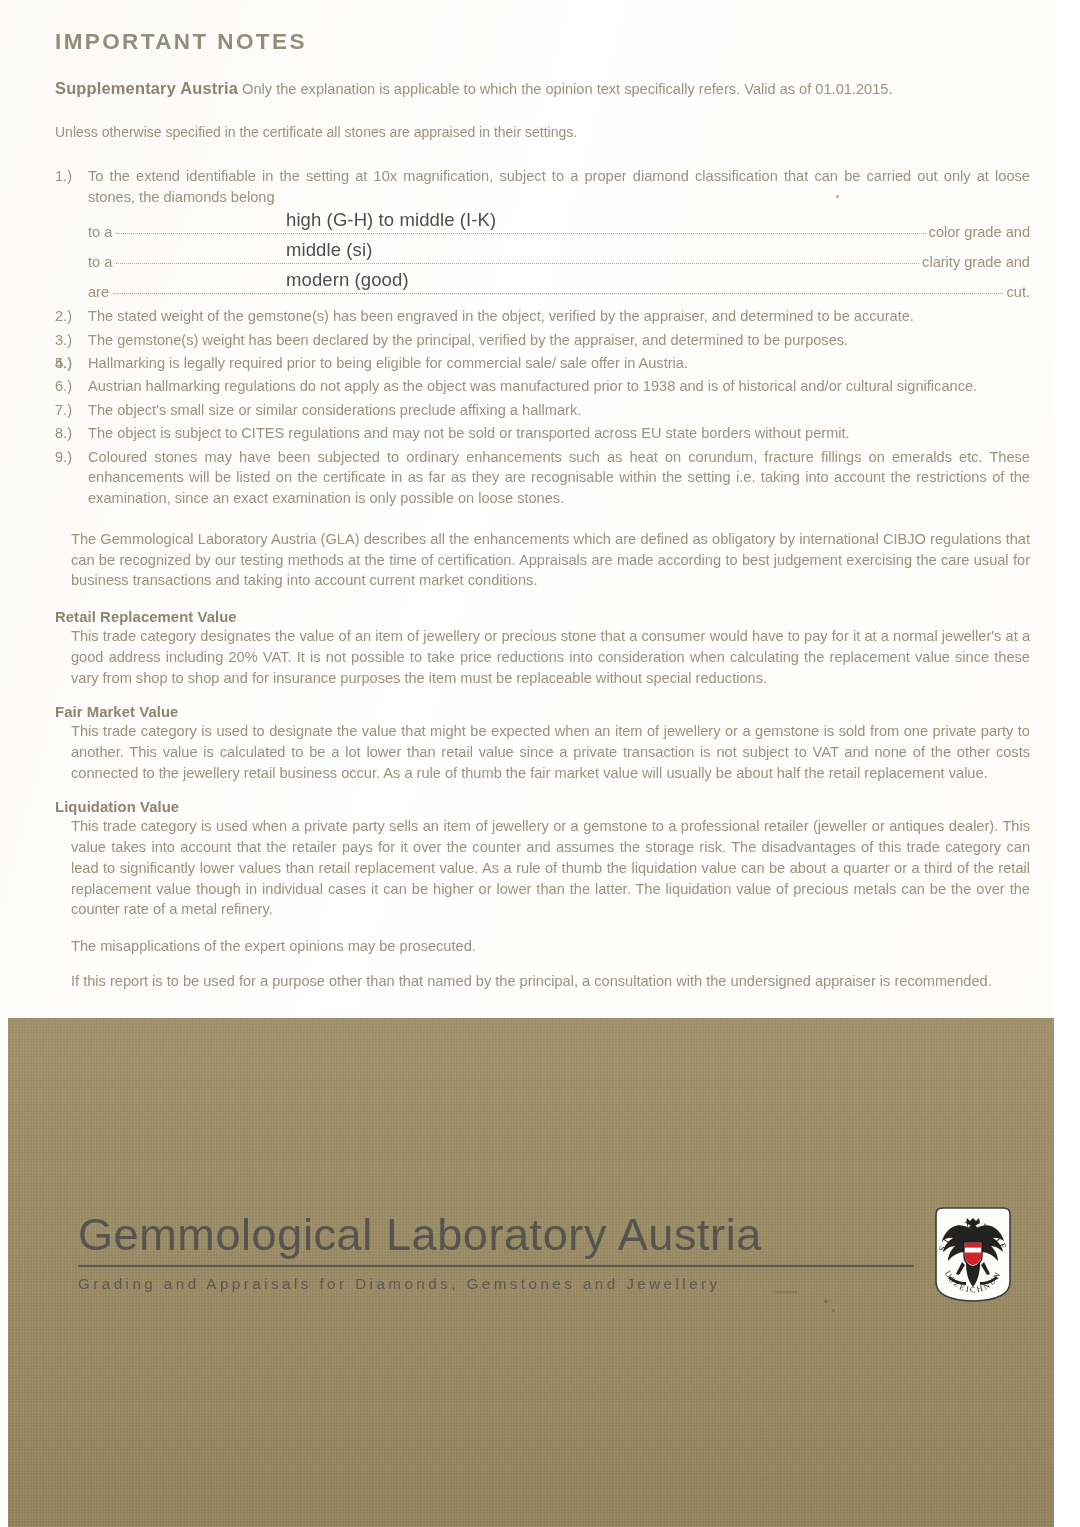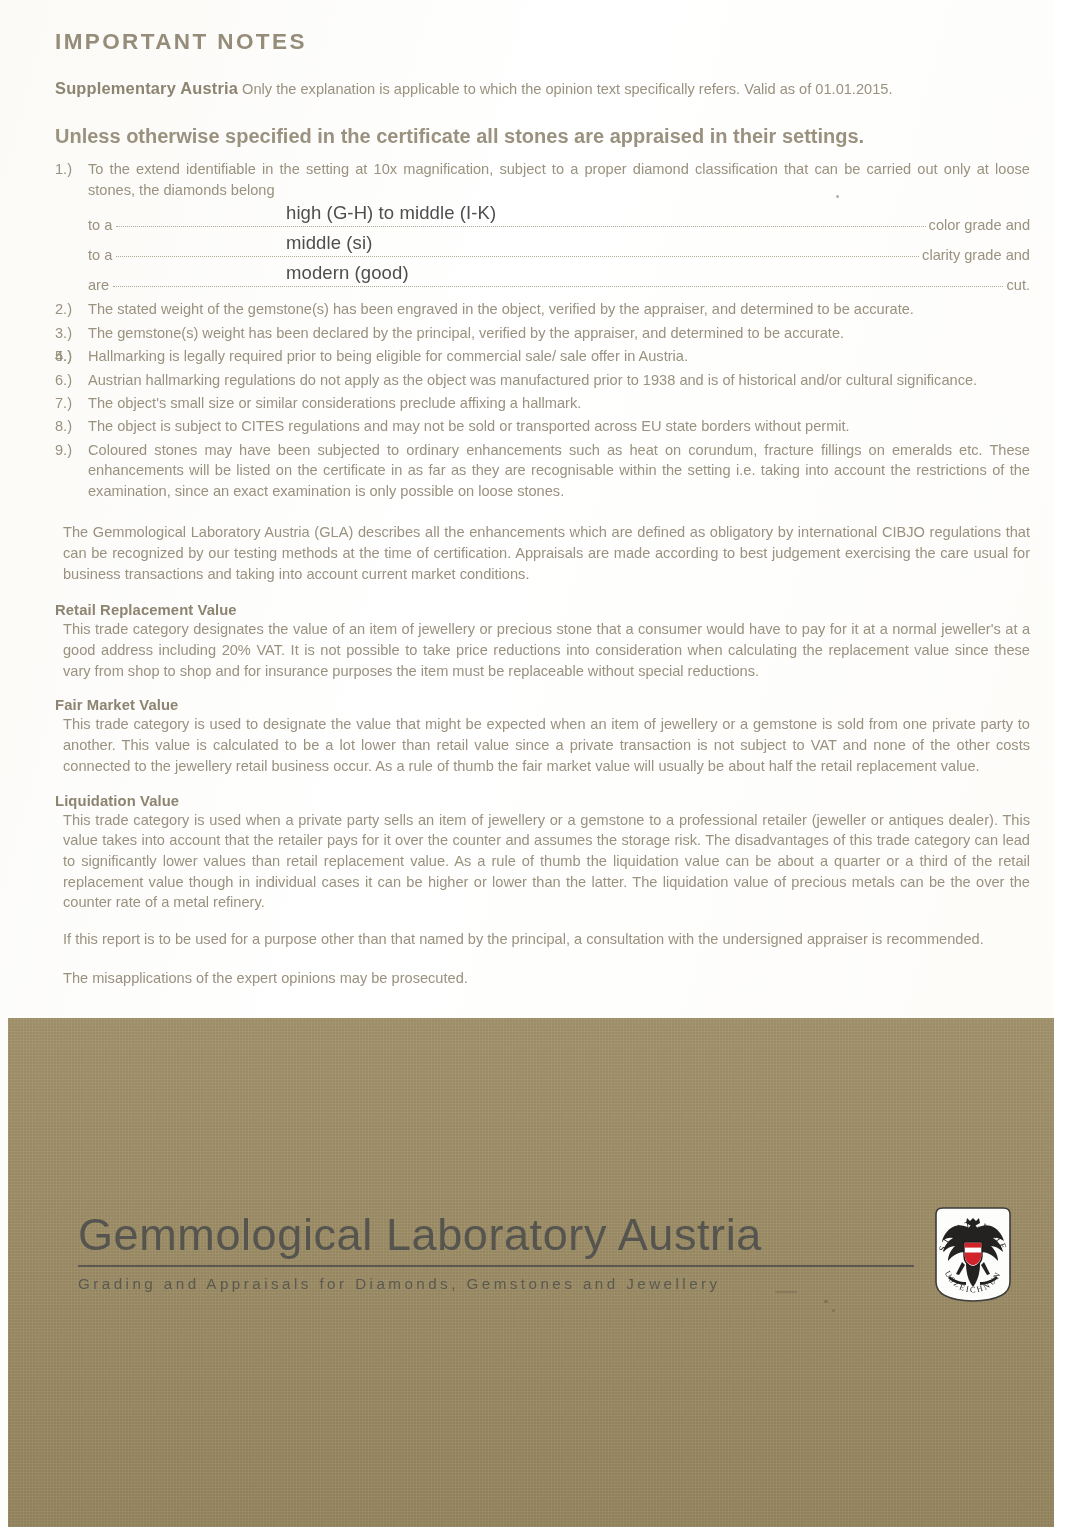--- a/index.html
+++ b/index.html
@@ -54,25 +54,24 @@
     line-height: 1.35;
   }
   .lead-line .lead-strong {
     font-weight: bold;
     font-size: 16.4px;
     color: #8d8471;
     letter-spacing: 0.2px;
   }
 
   .plain-line {
-    font-size: 20px;
-    color: #9a917f;
-    margin: 0 0 9px 0;
+    font-size: 14px;
+    color: #9a917f;
+    margin: 0 0 24px 0;
     line-height: 1.35;
-    font-weight: bold;
   }
 
   
   .clauses {
     margin: 0;
     padding: 0;
     list-style: none;
   }
   .clause {
     position: relative;
@@ -149,21 +148,21 @@
     white-space: nowrap;
     letter-spacing: 0.1px;
   }
 
   
   .para {
     font-size: 14.6px;
     color: #9a917f;
     line-height: 1.42;
     text-align: justify;
-    margin: 0 0 14px 8px;
+    margin: 0 0 14px 16px;
   }
   .para.loose {
     margin-bottom: 18px;
   }
   .block-gap {
     height: 18px;
   }
 
   .section {
     margin-bottom: 16px;
@@ -321,21 +320,21 @@
 
         </div>
       </li>
 
       <li class="clause">
         <span class="clause-num">2.)</span>
         <span class="clause-body">The stated weight of the gemstone(s) has been engraved in the object, verified by the appraiser, and determined to be accurate.</span>
       </li>
       <li class="clause">
         <span class="clause-num">3.)</span>
-        <span class="clause-body">The gemstone(s) weight has been declared by the principal, verified by the appraiser, and determined to be accurate.</span>
+        <span class="clause-body">The gemstone(s) weight has been declared by the principal, verified by the appraiser, and determined to be purposes.</span>
       </li>
       <li class="clause">
         <span class="clause-num">4.)</span>
       </li>
       <li class="clause">
         <span class="clause-num">5.)</span>
         <span class="clause-body">Hallmarking is legally required prior to being eligible for commercial sale/ sale offer in Austria.</span>
       </li>
       <li class="clause">
         <span class="clause-num">6.)</span>
@@ -367,23 +366,23 @@
     <div class="section">
       <div class="section-head">Fair Market Value</div>
       <p class="para">This trade category is used to designate the value that might be expected when an item of jewellery or a gemstone is sold from one private party to another. This value is calculated to be a lot lower than retail value since a private transaction is not subject to VAT and none of the other costs connected to the jewellery retail business occur. As a rule of thumb the fair market value will usually be about half the retail replacement value.</p>
     </div>
 
     <div class="section">
       <div class="section-head">Liquidation Value</div>
       <p class="para">This trade category is used when a private party sells an item of jewellery or a gemstone to a professional retailer (jeweller or antiques dealer). This value takes into account that the retailer pays for it over the counter and assumes the storage risk. The disadvantages of this trade category can lead to significantly lower values than retail replacement value. As a rule of thumb the liquidation value can be about a quarter or a third of the retail replacement value though in individual cases it can be higher or lower than the latter. The liquidation value of precious metals can be the over the counter rate of a metal refinery.</p>
     </div>
 
+    <p class="para">The misapplications of the expert opinions may be prosecuted.</p>
+
     <p class="para loose">If this report is to be used for a purpose other than that named by the principal, a consultation with the undersigned appraiser is recommended.</p>
-
-    <p class="para">The misapplications of the expert opinions may be prosecuted.</p>
 
   </div>
 
   <div class="speck" style="left:836px; top:195px; width:3px; height:3px;"></div>
   <div class="speck" style="left:824px; top:1300px; width:4px; height:3px; background:rgba(70,65,50,0.35);"></div>
   <div class="speck" style="left:832px; top:1309px; width:3px; height:3px; background:rgba(70,65,50,0.3);"></div>
   <div class="speck" style="left:775px; top:1291px; width:22px; height:2px; border-radius:1px; background:rgba(70,65,50,0.22);"></div>
 
   <div class="footer">
     <div class="footer-texture"></div>

